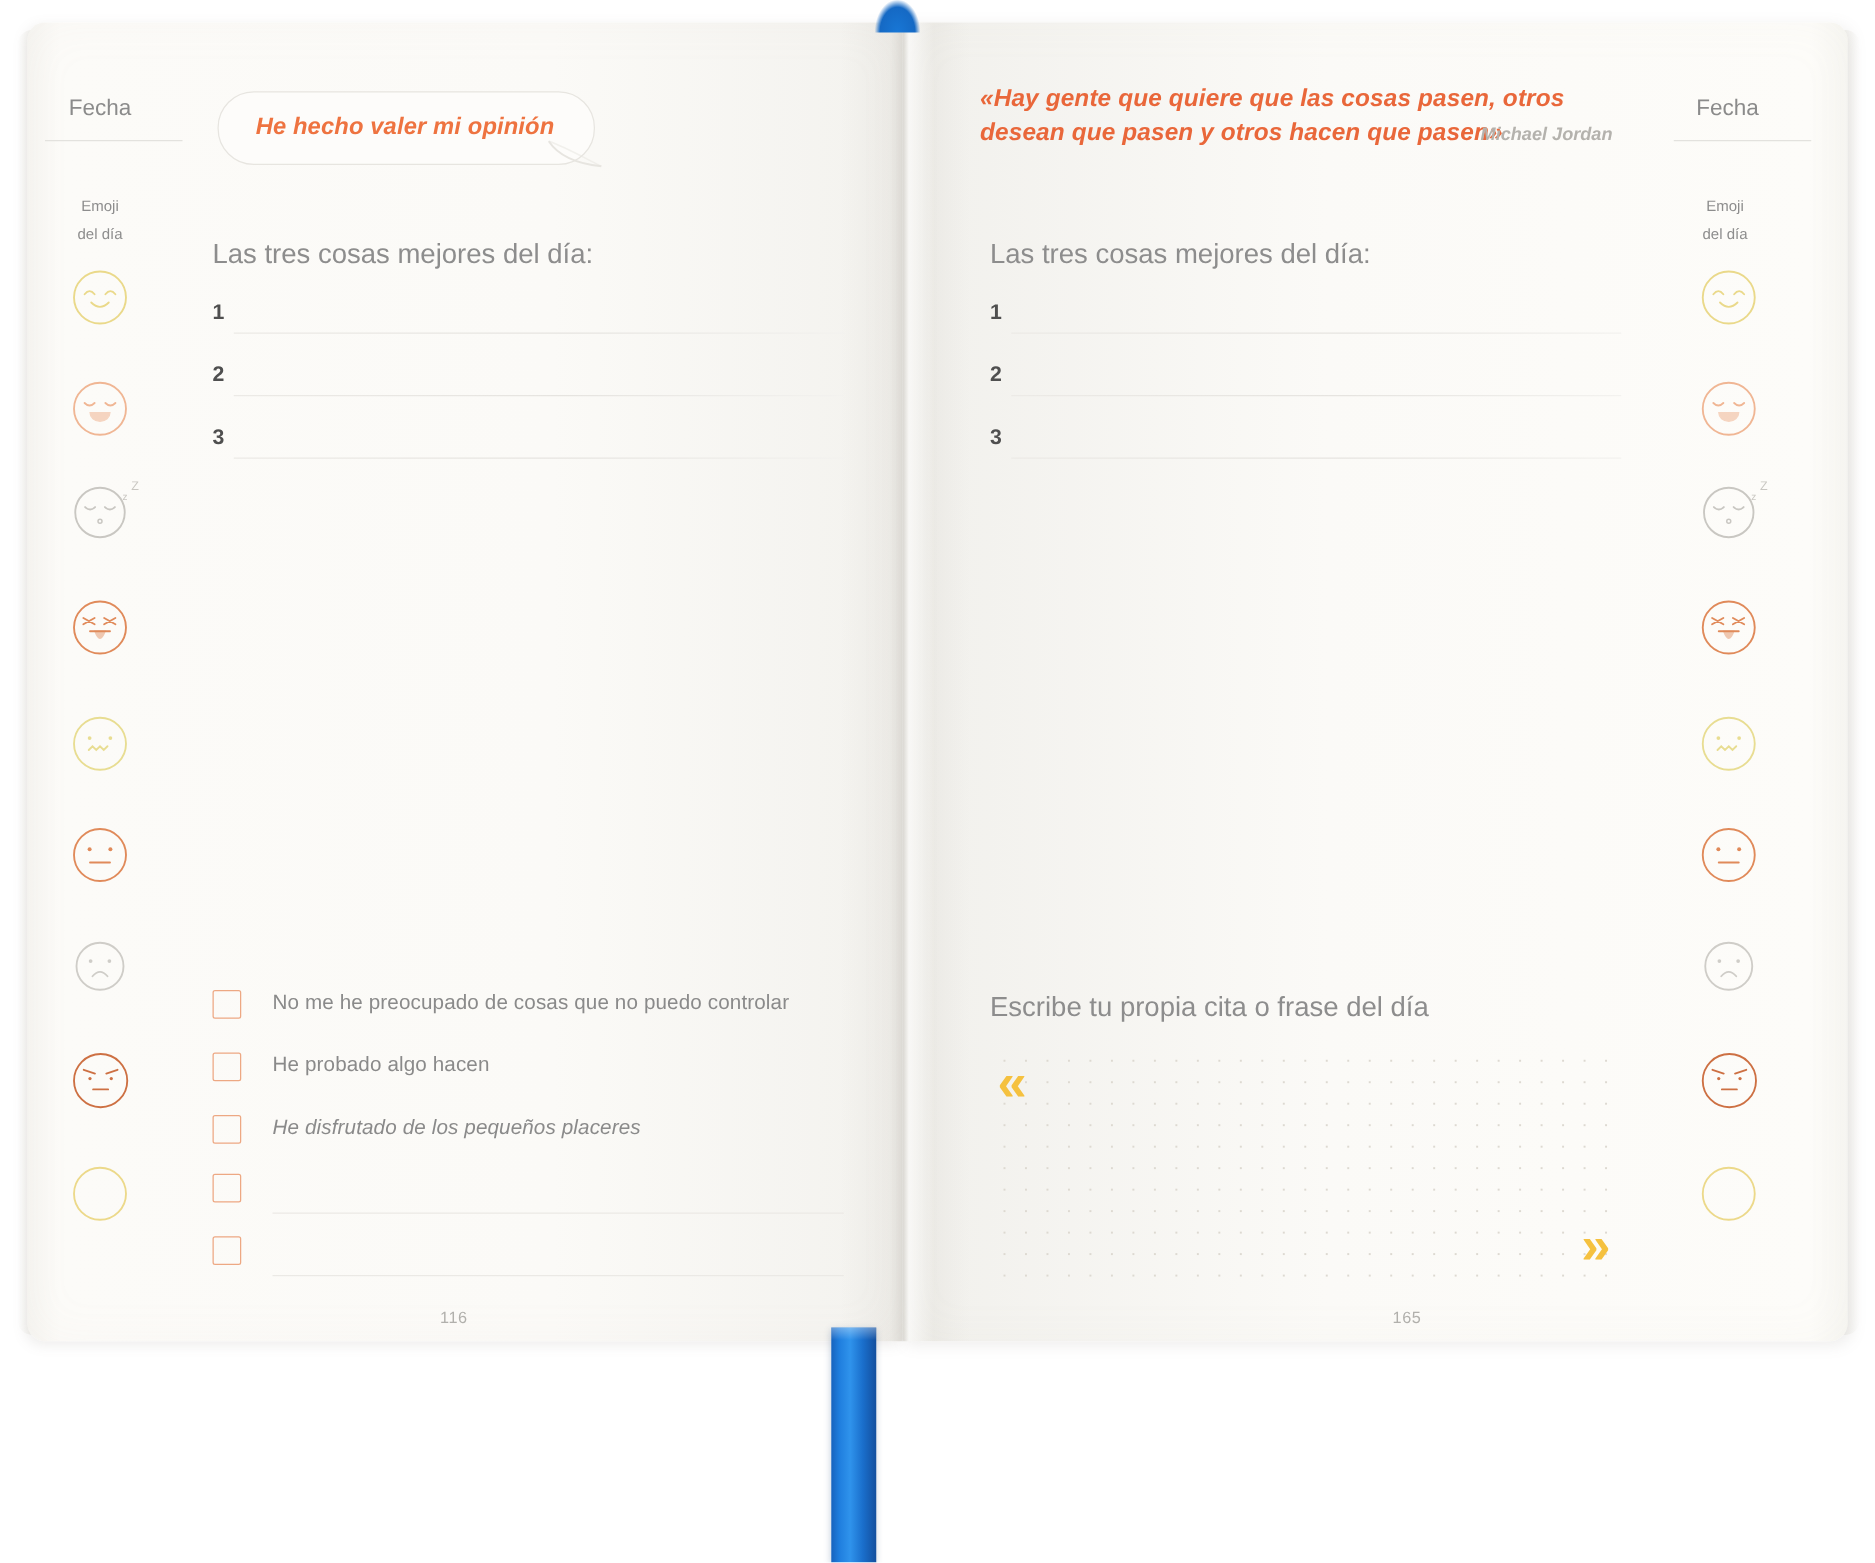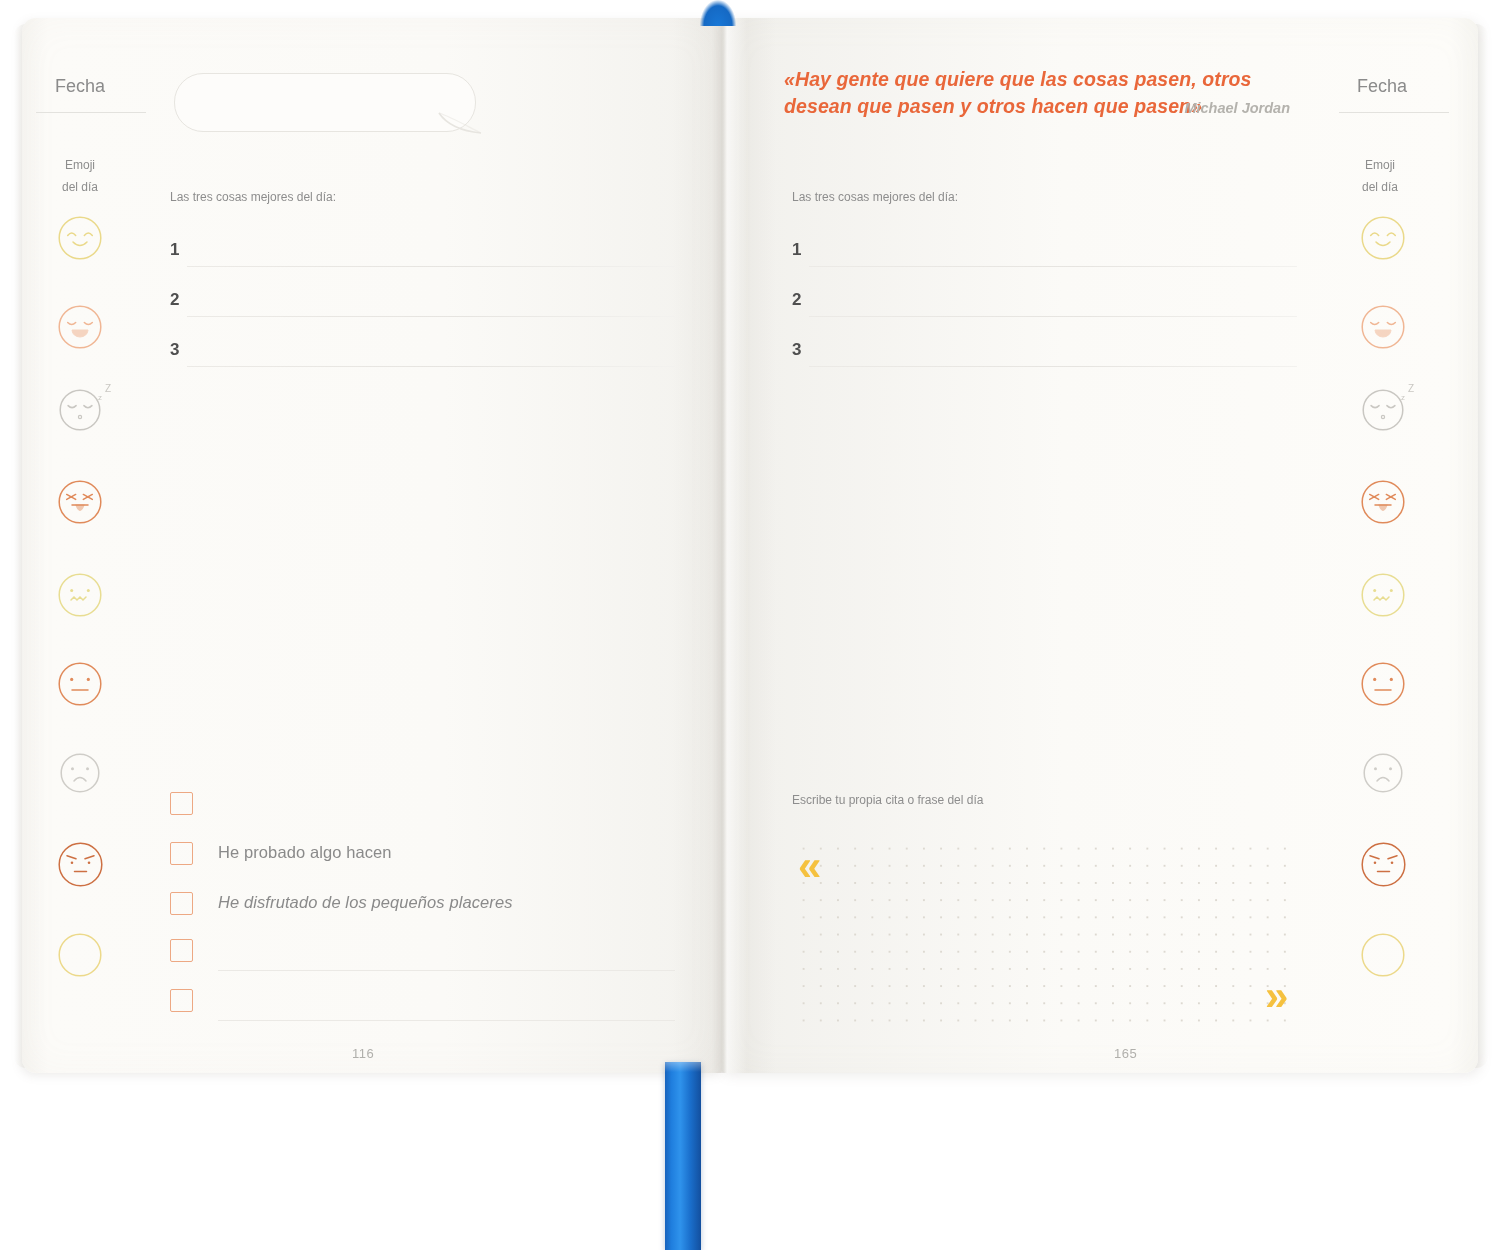--- a/index.html
+++ b/index.html
@@ -106,21 +106,21 @@
     position:absolute;left:784px;top:66px;width:530px;
     color:#e9673a;font-size:19.5px;font-style:italic;font-weight:bold;
     line-height:27px;letter-spacing:.1px;
   }
   #quote-author{
     position:absolute;left:1110px;top:100px;width:180px;text-align:right;
     color:#b4b2ad;font-size:14.5px;font-style:italic;font-weight:bold;
   }
 
   
-  .three-head{ position:absolute;font-size:12px;color:#8d8d8d; }
+  .three-head{ position:absolute;font-size:22px;color:#8d8d8d; }
   .num{ position:absolute; font-size:17px;color:#4f4f4f;font-weight:bold; }
   .rule{ position:absolute;height:1px;
          background:linear-gradient(to right,#eceae6,#e6e4e0 55%,#f3f2ef); }
 
   
   .cbox{
     position:absolute;width:21px;height:21px;border:1.6px solid #eda883;
     border-radius:2px;background:transparent;
   }
   .ctext{ position:absolute;font-size:16.5px;color:#8a8a8a;letter-spacing:.1px; }
@@ -153,37 +153,39 @@
 
     <div class="fecha" style="left:33px;top:58px;">Fecha</div>
     <div class="fecha-rule" style="left:14px;top:94px;width:110px;"></div>
 
     <div class="emoji-title" style="left:13px;top:136px;">
       <div>Emoji</div>
       <div>del día</div>
     </div>
 
     <div id="bubble"></div>
+    <div id="bubble-text" style="left:152px;top:55px;">He hecho valer mi opinión</div>
     <svg id="bubble-tail" viewBox="0 0 46 26">
       <path d="M2 2 C 10 14, 24 20, 44 22" fill="none" stroke="#e7e5e0" stroke-width="1.6"></path>
       <path d="M2 2 C 14 6, 28 14, 44 22" fill="none" stroke="#e7e5e0" stroke-width="1.2" opacity=".55"></path>
     </svg>
 
     <div class="three-head" style="left:148px;top:172px;">Las tres cosas mejores del día:</div>
 
     <div class="num" style="left:148px;top:222px;">1</div>
     <div class="rule" style="left:165px;top:248px;width:488px;"></div>
 
     <div class="num" style="left:148px;top:272px;">2</div>
     <div class="rule" style="left:165px;top:298px;width:488px;"></div>
 
     <div class="num" style="left:148px;top:322px;">3</div>
     <div class="rule" style="left:165px;top:348px;width:488px;"></div>
 
     <div class="cbox" style="left:148px;top:774px;"></div>
+    <div class="ctext" style="left:196px;top:775px;">No me he preocupado de cosas que no puedo controlar</div>
 
     <div class="cbox" style="left:148px;top:824px;"></div>
     <div class="ctext" style="left:196px;top:825px;">He probado algo hacen</div>
 
     <div class="cbox" style="left:148px;top:874px;"></div>
     <div class="ctext" style="left:196px;top:875px;font-style:italic;">He disfrutado de los pequeños placeres</div>
 
     <div class="cbox" style="left:148px;top:921px;"></div>
     <div class="cline" style="left:196px;top:952px;width:457px;"></div>
 

